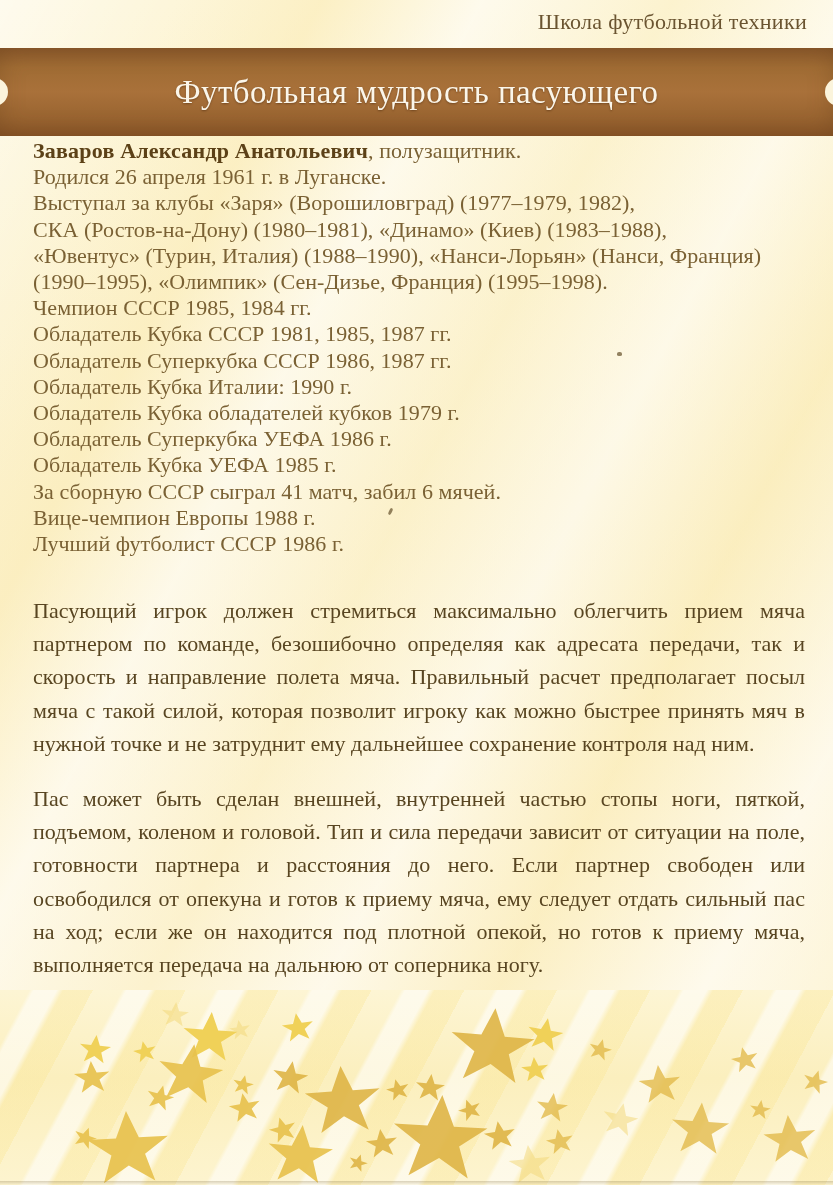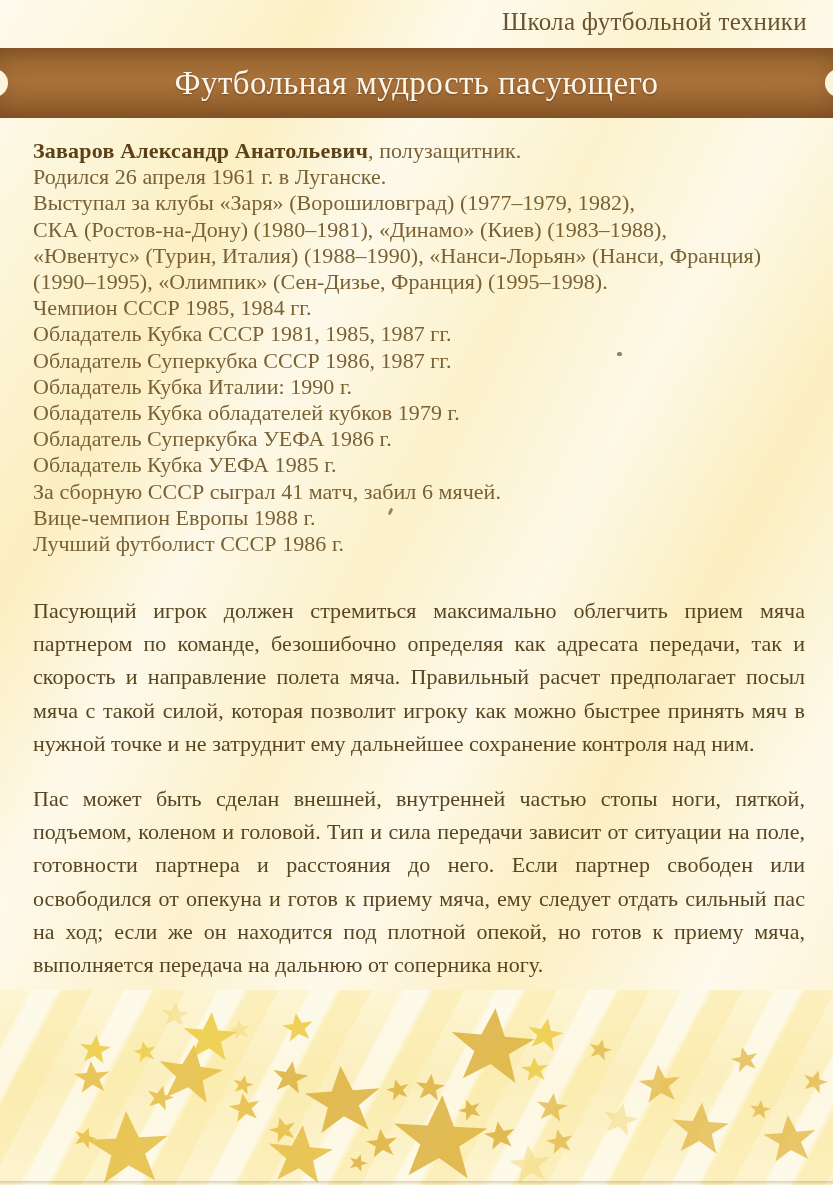--- a/index.html
+++ b/index.html
@@ -33,34 +33,34 @@
     position: absolute;
     top: 0;
     left: 0;
     right: 26px;
     height: 44px;
     display: flex;
     align-items: center;
     justify-content: flex-end;
   }
   .running-head-text {
-    font-size: 25px;
+    font-size: 22px;
     letter-spacing: 0.3px;
     color: #6a5430;
     white-space: nowrap;
     margin-left: 12px;
   }
 
   
   .title-banner {
     position: absolute;
     top: 48px;
     left: 0;
     width: 833px;
-    height: 70px;
+    height: 88px;
     background:
       linear-gradient(180deg,
         #8c5a2c 0%,
         #a06c34 22%,
         #a9713a 50%,
         #9a6531 78%,
         #8a5628 100%);
     display: flex;
     align-items: center;
     justify-content: center;

